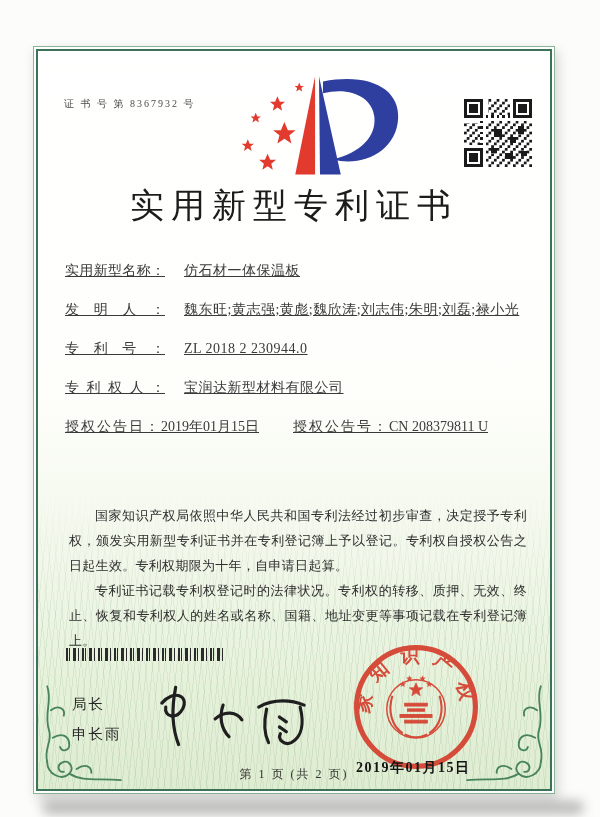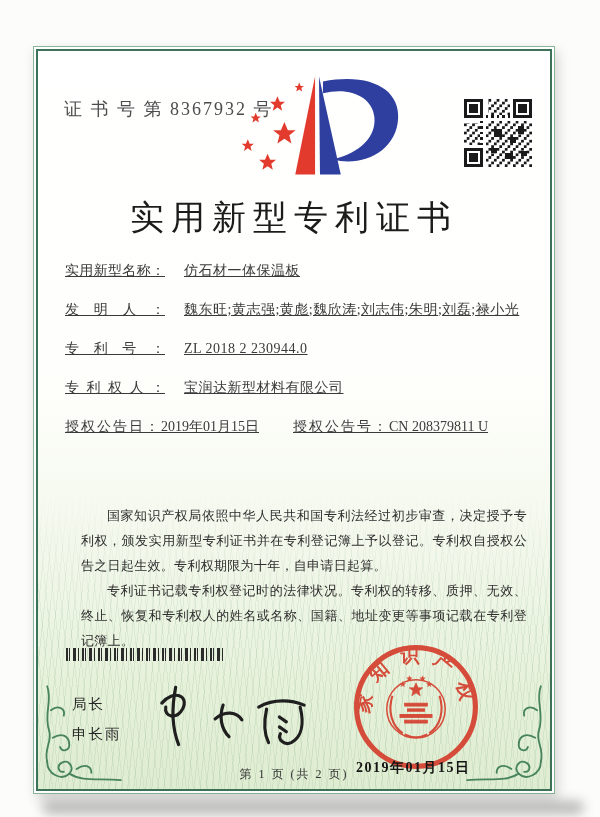--- a/index.html
+++ b/index.html
@@ -9,32 +9,32 @@
     background:rgba(70,70,70,.38);filter:blur(6px);border-radius:8px;}
   .sheet{position:absolute;left:33px;top:46px;width:522px;height:748px;box-sizing:border-box;
     border:1px solid #8ab598;box-shadow:inset 0 0 0 2px #ffffff,inset 0 0 0 4px #3c7257,3px 5px 12px rgba(0,0,0,.16);
     background:linear-gradient(180deg,#ffffff 0%,#fefefb 46%,#f3f8ec 66%,#e6f1da 86%,#deecd0 100%);}
   .guilloche{position:absolute;left:4px;right:4px;bottom:4px;height:300px;pointer-events:none;
     background:
       repeating-linear-gradient(96deg,rgba(96,152,102,.13) 0 1px,transparent 1px 6px),
       repeating-linear-gradient(84deg,rgba(96,152,102,.10) 0 1px,transparent 1px 7px);
     -webkit-mask-image:linear-gradient(to top,#000 55%,transparent);
     mask-image:linear-gradient(to top,#000 55%,transparent);}
-  .cert-no{position:absolute;left:30px;top:50px;font-size:18px;letter-spacing:2px;color:#4c4c4c;}
+  .cert-no{position:absolute;left:30px;top:50px;font-size:10px;letter-spacing:2px;color:#4c4c4c;}
   .logo{position:absolute;left:196px;top:24px;width:178px;height:110px;}
   .qr{position:absolute;left:430px;top:52px;width:68px;height:68px;}
-  .title{position:absolute;left:0;right:0;top:148px;margin:0;text-align:center;font-weight:500;
+  .title{position:absolute;left:0;right:0;top:136px;margin:0;text-align:center;font-weight:500;
     font-size:34px;letter-spacing:7px;color:#1c1c1c;}
   .fields{position:absolute;left:31px;right:26px;top:204px;color:#3a3a3a;font-size:14px;text-decoration:underline;}
   .row{height:39px;display:flex;align-items:center;white-space:nowrap;}
   .flabel{display:inline-block;width:100px;text-align:justify;text-align-last:justify;flex:none;}
   .fvalue{margin-left:19px;letter-spacing:.5px;}
   .glabel{letter-spacing:2px;}
   .g2{margin-left:34px;}
-  .paras{position:absolute;left:47px;right:27px;top:456px;color:#2e2e2e;font-size:13px;line-height:25px;
+  .paras{position:absolute;left:35px;right:27px;top:456px;color:#2e2e2e;font-size:13px;line-height:25px;
     text-align:justify;letter-spacing:.3px;}
   .paras p{margin:0;text-indent:2em;}
   .barcode{position:absolute;left:32px;top:601px;width:158px;height:13px;
     background:repeating-linear-gradient(90deg,#2b2b2b 0 2px,transparent 2px 3px,#2b2b2b 3px 4px,
       transparent 4px 7px,#2b2b2b 7px 10px,transparent 10px 12px,#2b2b2b 12px 13px,transparent 13px 16px);}
   .officer{position:absolute;left:38px;top:648px;font-size:14.5px;color:#262626;letter-spacing:2px;}
   .officer div{margin-bottom:11px;}
   .sig{position:absolute;left:112px;top:632px;width:168px;height:70px;}
   .seal{position:absolute;left:316px;top:594px;width:132px;height:132px;opacity:.93;z-index:4;}
   .seal-date{position:absolute;left:322px;top:712px;z-index:5;font-size:14px;font-weight:600;

